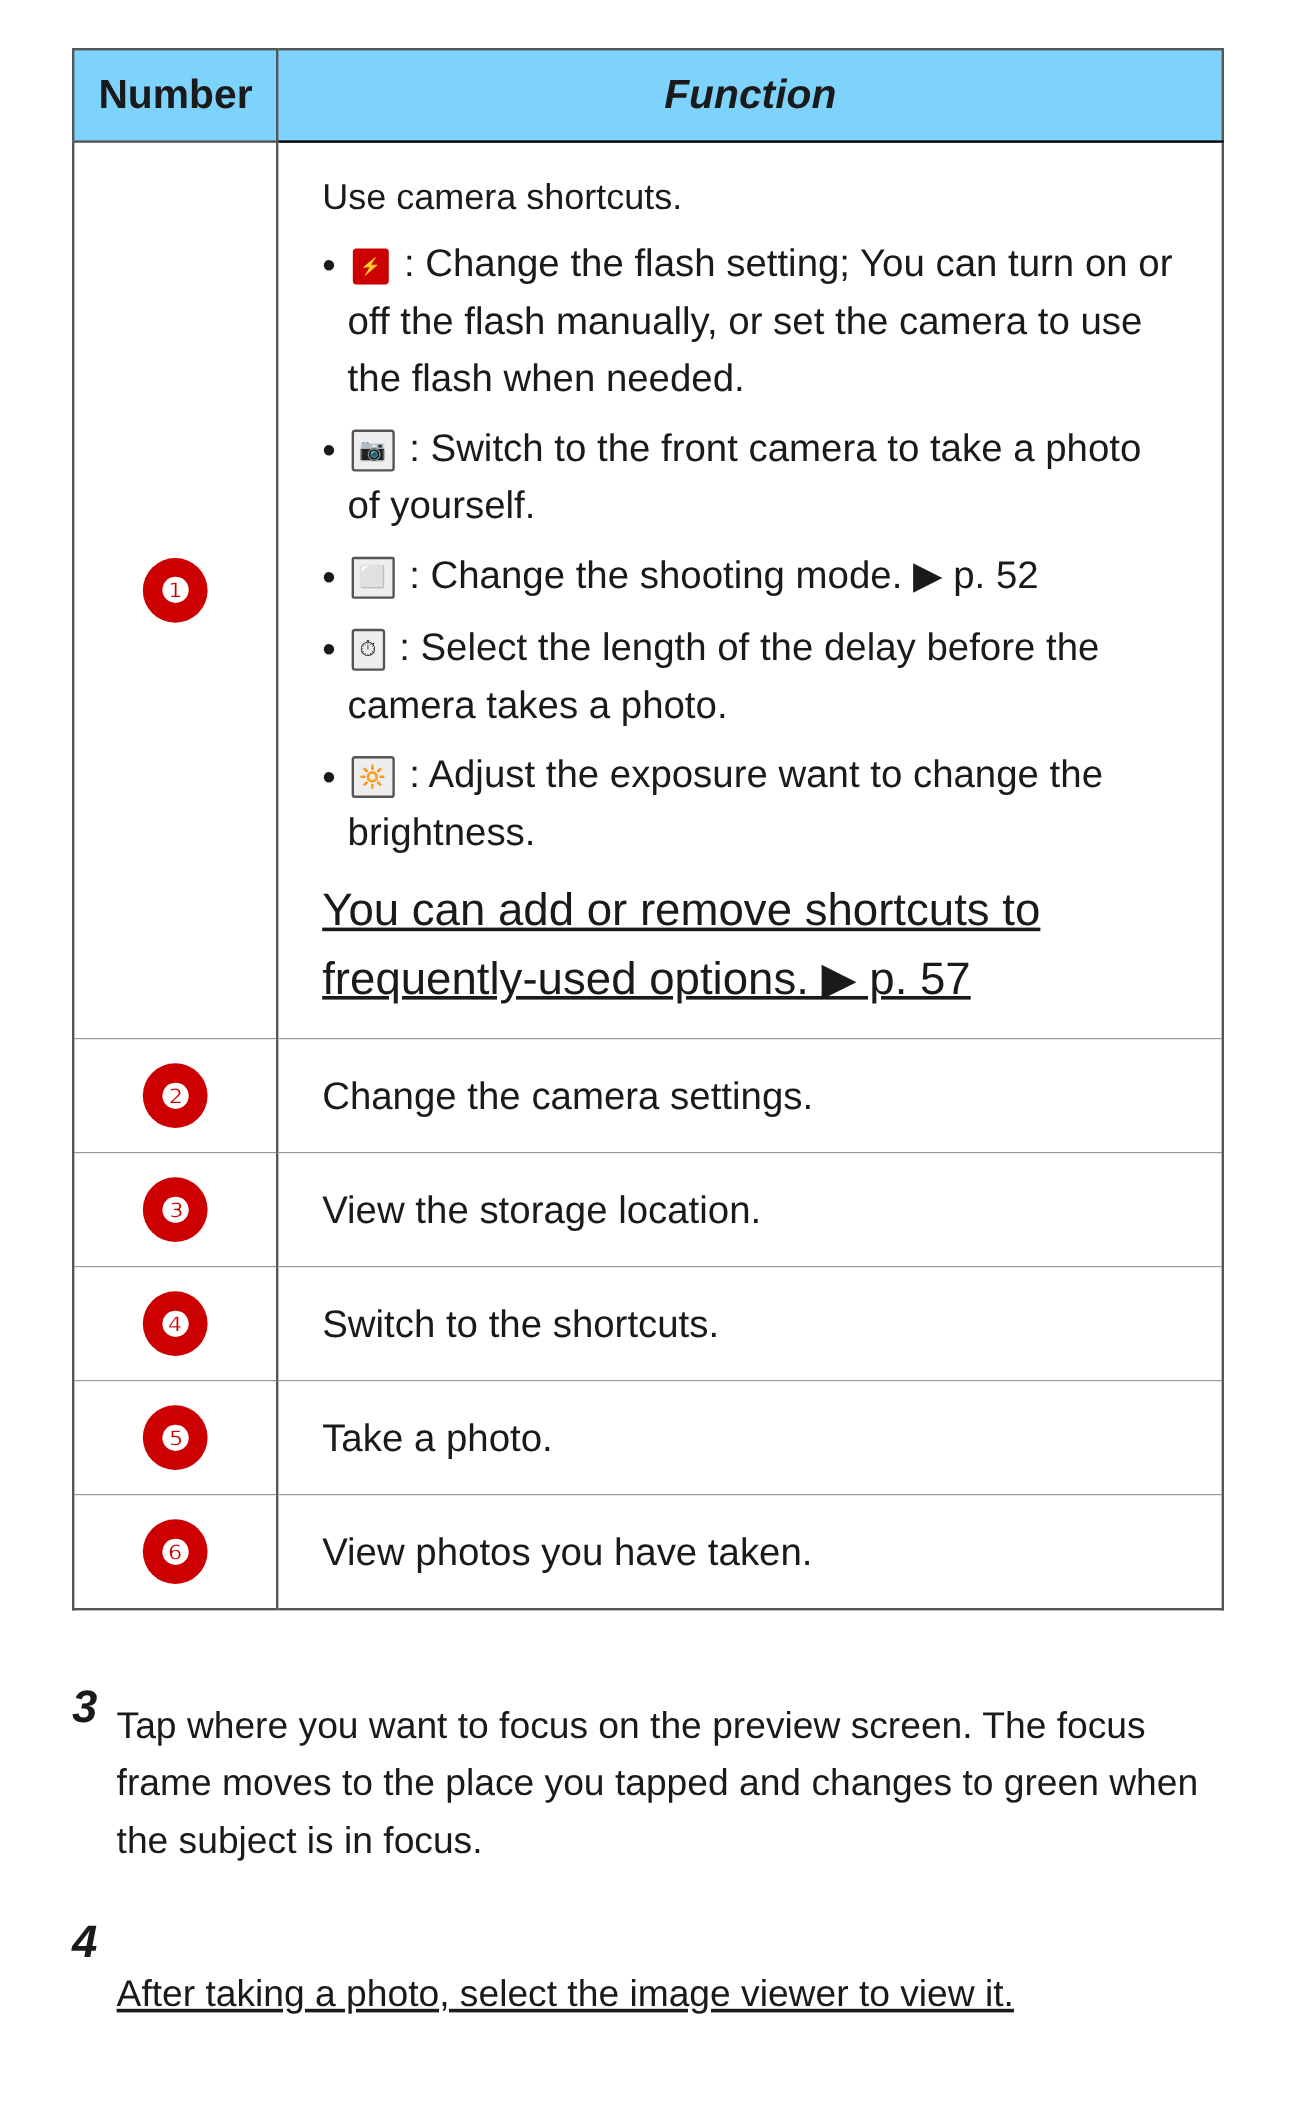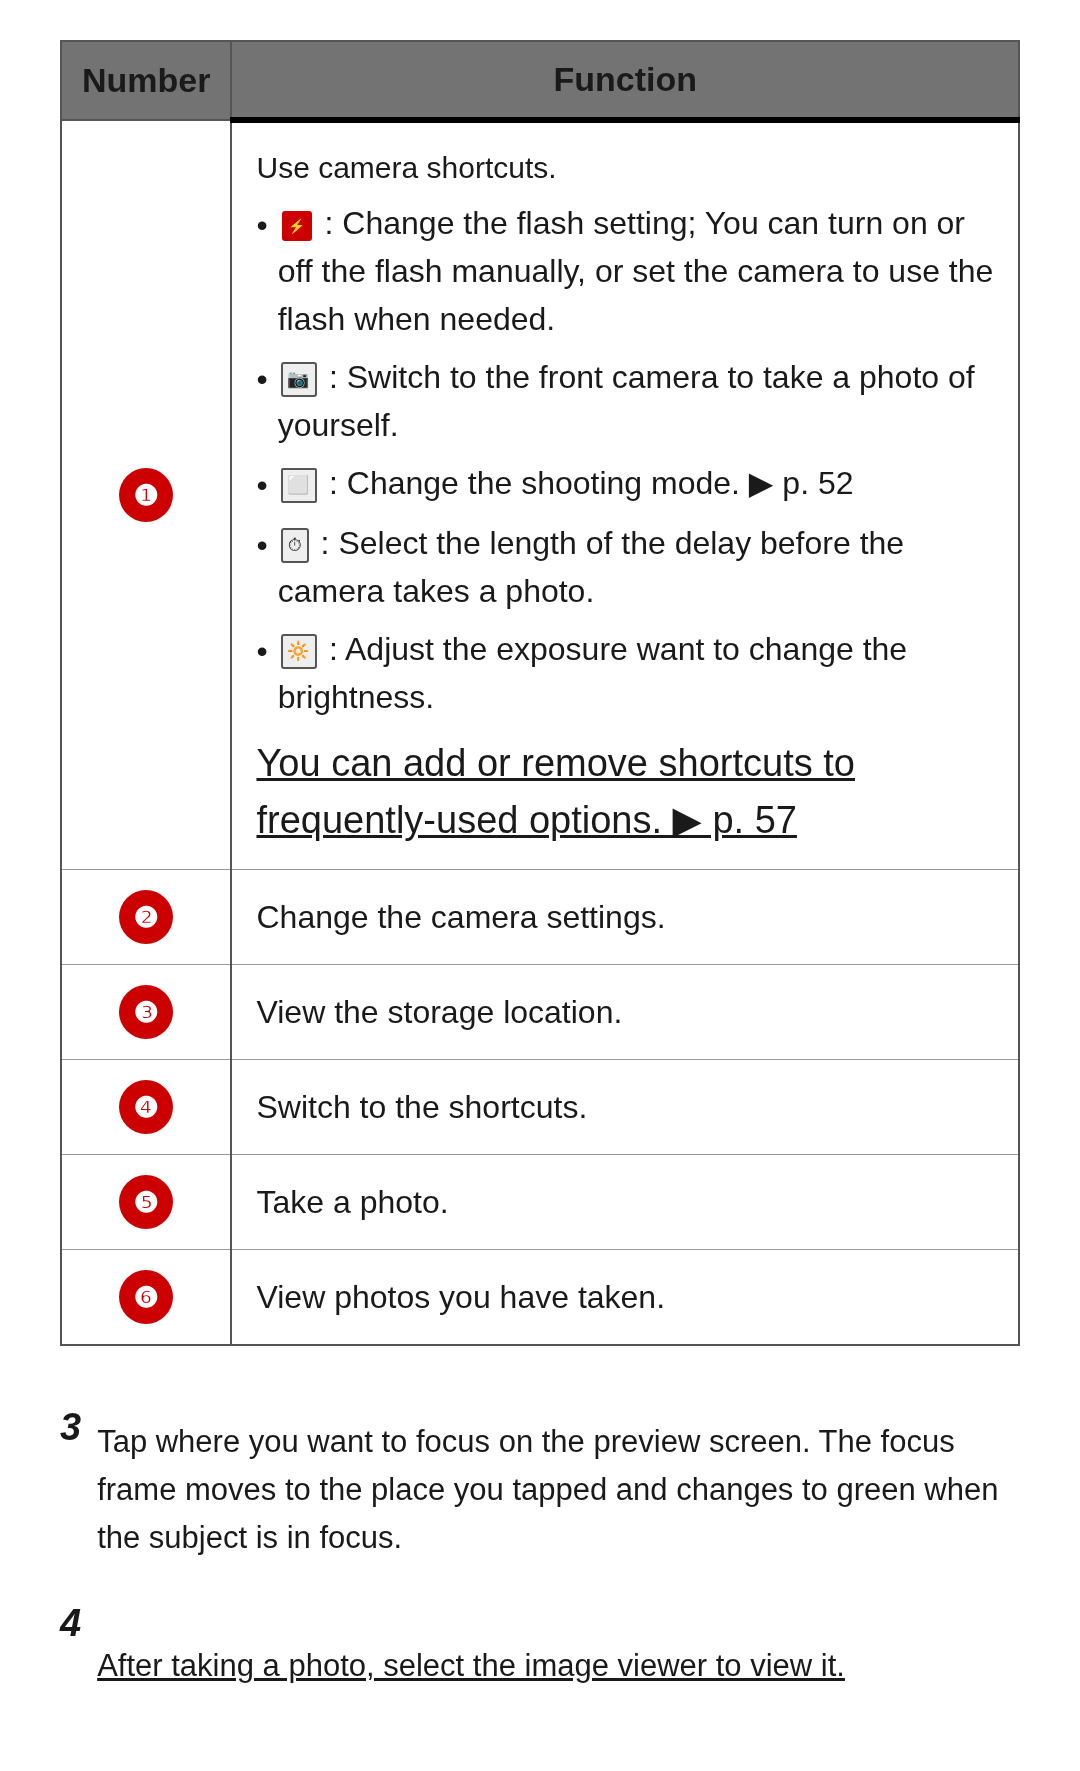--- a/index.html
+++ b/index.html
@@ -19,52 +19,53 @@
     }
 
     .table-container {
       width: 100%;
       border-collapse: collapse;
       border: 2px solid #555;
       margin-bottom: 60px;
     }
 
     .table-header-row {
-      background-color: #737373;
+      background-color: #7dd3fc;
     }
 
     .th-number {
       width: 160px;
       padding: 18px 20px;
       font-weight: bold;
       font-size: 34px;
       border-right: 2px solid #555;
       border-bottom: 2px solid #555;
       vertical-align: middle;
     }
 
     .th-function {
       padding: 18px 24px;
       font-weight: bold;
       font-size: 34px;
-      border-bottom: 6px solid #000000;
-      vertical-align: middle;
+      border-bottom: 2px solid #000000;
+      vertical-align: middle;
+      font-style: italic;
     }
 
     .td-number {
       width: 160px;
       padding: 20px 10px;
       text-align: center;
       border-right: 2px solid #555;
       border-bottom: 1px solid #999;
       vertical-align: middle;
     }
 
     .td-function {
-      padding: 20px 24px;
+      padding: 20px 36px;
       border-bottom: 1px solid #999;
       vertical-align: middle;
       line-height: 1.5;
       margin-left: 29px;
     }
 
     .circle-badge {
       display: inline-flex;
       align-items: center;
       justify-content: center;

